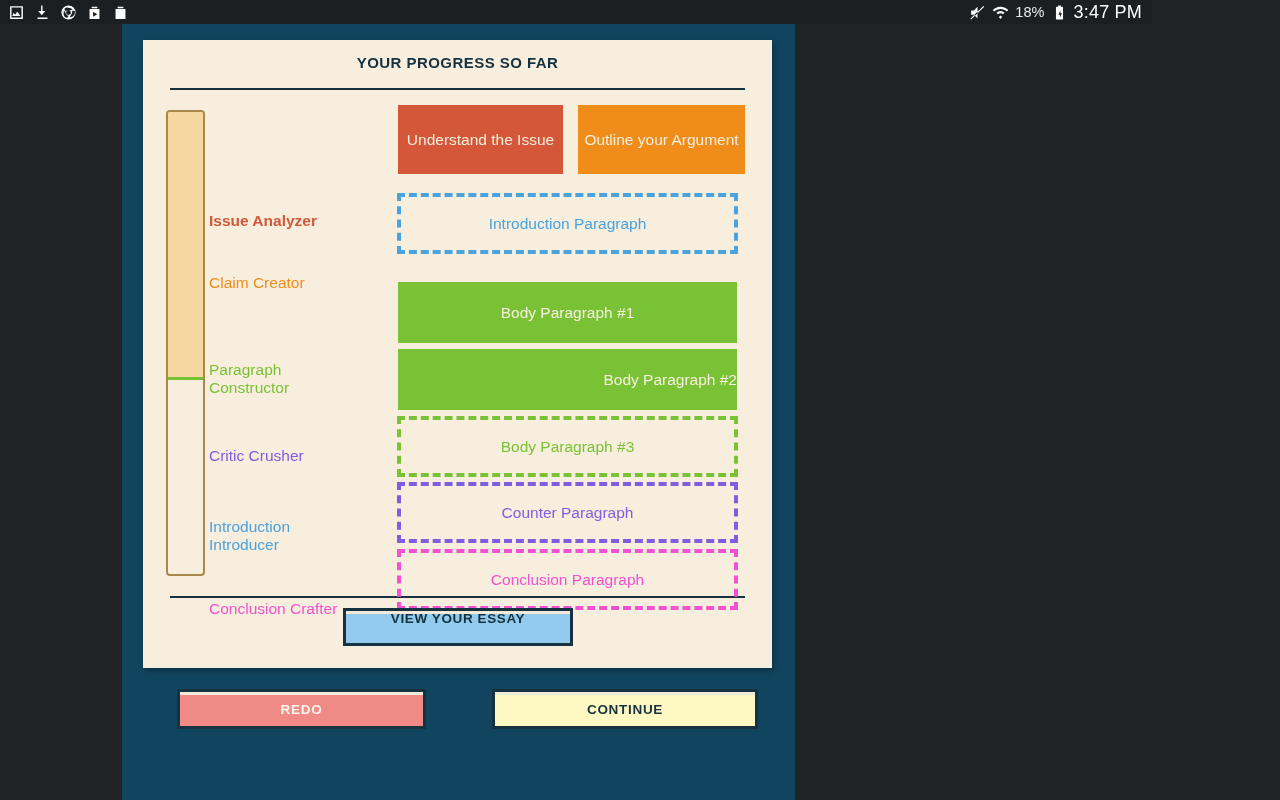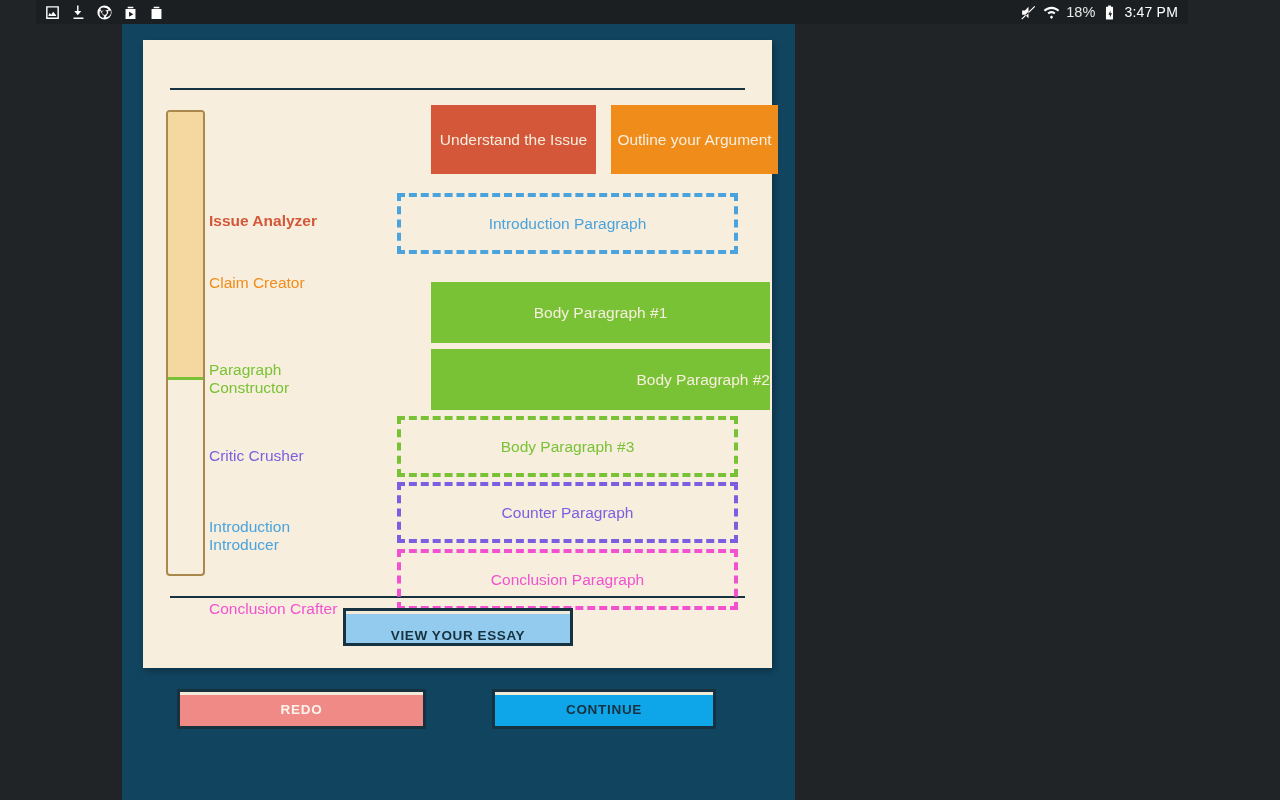--- a/index.html
+++ b/index.html
@@ -10,38 +10,37 @@
     overflow: hidden;
   }
 
   
   #statusbar {
     position: absolute; top: 0; left: 0;
     width: 1152px; height: 24px;
     background: #1c1f21;
     display: flex; align-items: center;
     z-index: 40;
-    margin-left: 36px;
   }
   #statusbar .left-icons {
     display: flex; align-items: center; gap: 9px;
     padding-left: 8px;
   }
   #statusbar .right-cluster {
     margin-left: auto;
     display: flex; align-items: center; gap: 6px;
     padding-right: 10px;
     color: #fff;
   }
   .sb-icon { width: 17px; height: 17px; display: block; fill: #fff; }
   .battery-pct {
     font-size: 14.5px; color: #e8e8e8; letter-spacing: .1px;
   }
   .clock {
-    font-size: 14px; color: #ffffff; letter-spacing: .2px;
+    font-size: 18px; color: #ffffff; letter-spacing: .2px;
   }
 
   
   #app-bg {
     position: absolute; top: 24px; left: 122px;
     width: 673px; height: 776px;
     background: #11445f;
   }
   #device-left, #device-right {
     position: absolute; top: 24px; height: 776px;
@@ -102,30 +101,30 @@
   #blocks {
     position: absolute; left: 255px; top: 65px;
     width: 348px;
   }
   .block {
     position: absolute;
     display: flex; align-items: center; justify-content: center;
     font-size: 15.5px;
     text-align: center;
   }
-  .block.solid { color: #f7eedd; margin-left: 33px; }
+  .block.solid { color: #f7eedd; }
   .block.dashed { background: transparent; }
 
   
   #view-essay-btn {
     position: absolute; left: 200px; top: 568px;
     width: 230px; height: 38px;
     background: #92cbed;
     border: 3px solid #16313f;
-    display: flex; align-items: flex-end; justify-content: center;
+    display: flex; align-items: flex-start; justify-content: center;
     font-size: 13.5px; font-weight: bold; letter-spacing: .6px;
     color: #16313f;
     cursor: pointer;
   }
   #view-essay-btn::before {
     content: ""; position: absolute; left: 0; top: 0;
     width: 100%; height: 3px; background: #f2ead9;
   }
 
   
@@ -138,22 +137,22 @@
   }
   .footer-btn::before {
     content: ""; position: absolute; left: 0; top: 0;
     width: 100%; height: 3px; background: #f2ead9;
   }
   #redo-btn {
     left: 177px; width: 249px;
     background: #f08a86; color: #fdf4ec;
   }
   #continue-btn {
-    left: 492px; width: 224px;
-    background: #0ea5e9; color: #16313f;
+    left: 492px; width: 266px;
+    background: #fef9c3; color: #16313f;
   }
 </style>
 </head>
 <body>
 
 <div id="statusbar">
   <div class="left-icons">
     <svg class="sb-icon" viewBox="0 0 24 24">
       <path d="M3 3v18h18V3H3zm16 16H5V5h14v14zm-2-3l-4-5-3 4-2-2.5L6 17h11z"></path>
     </svg>
@@ -184,20 +183,21 @@
     <span class="clock">3:47 PM</span>
   </div>
 </div>
 
 <div id="device-left"></div>
 <div id="device-right"></div>
 <div id="app-bg"></div>
 
 <div id="progress-card">
 
+  <div id="card-title">YOUR PROGRESS SO FAR</div>
   <div class="card-rule" id="rule-top"></div>
   <div class="card-rule" id="rule-bottom"></div>
 
   <div id="progress-track">
     <div id="progress-fill" style="height: 58%;"></div>
   </div>
 
   <div id="stage-labels">
       <div class="stage-label" style="top: 112px; color: rgb(212, 87, 58); font-weight: bold;">Issue Analyzer</div>
       <div class="stage-label" style="top: 174px; color: rgb(240, 140, 26);">Claim Creator</div>

